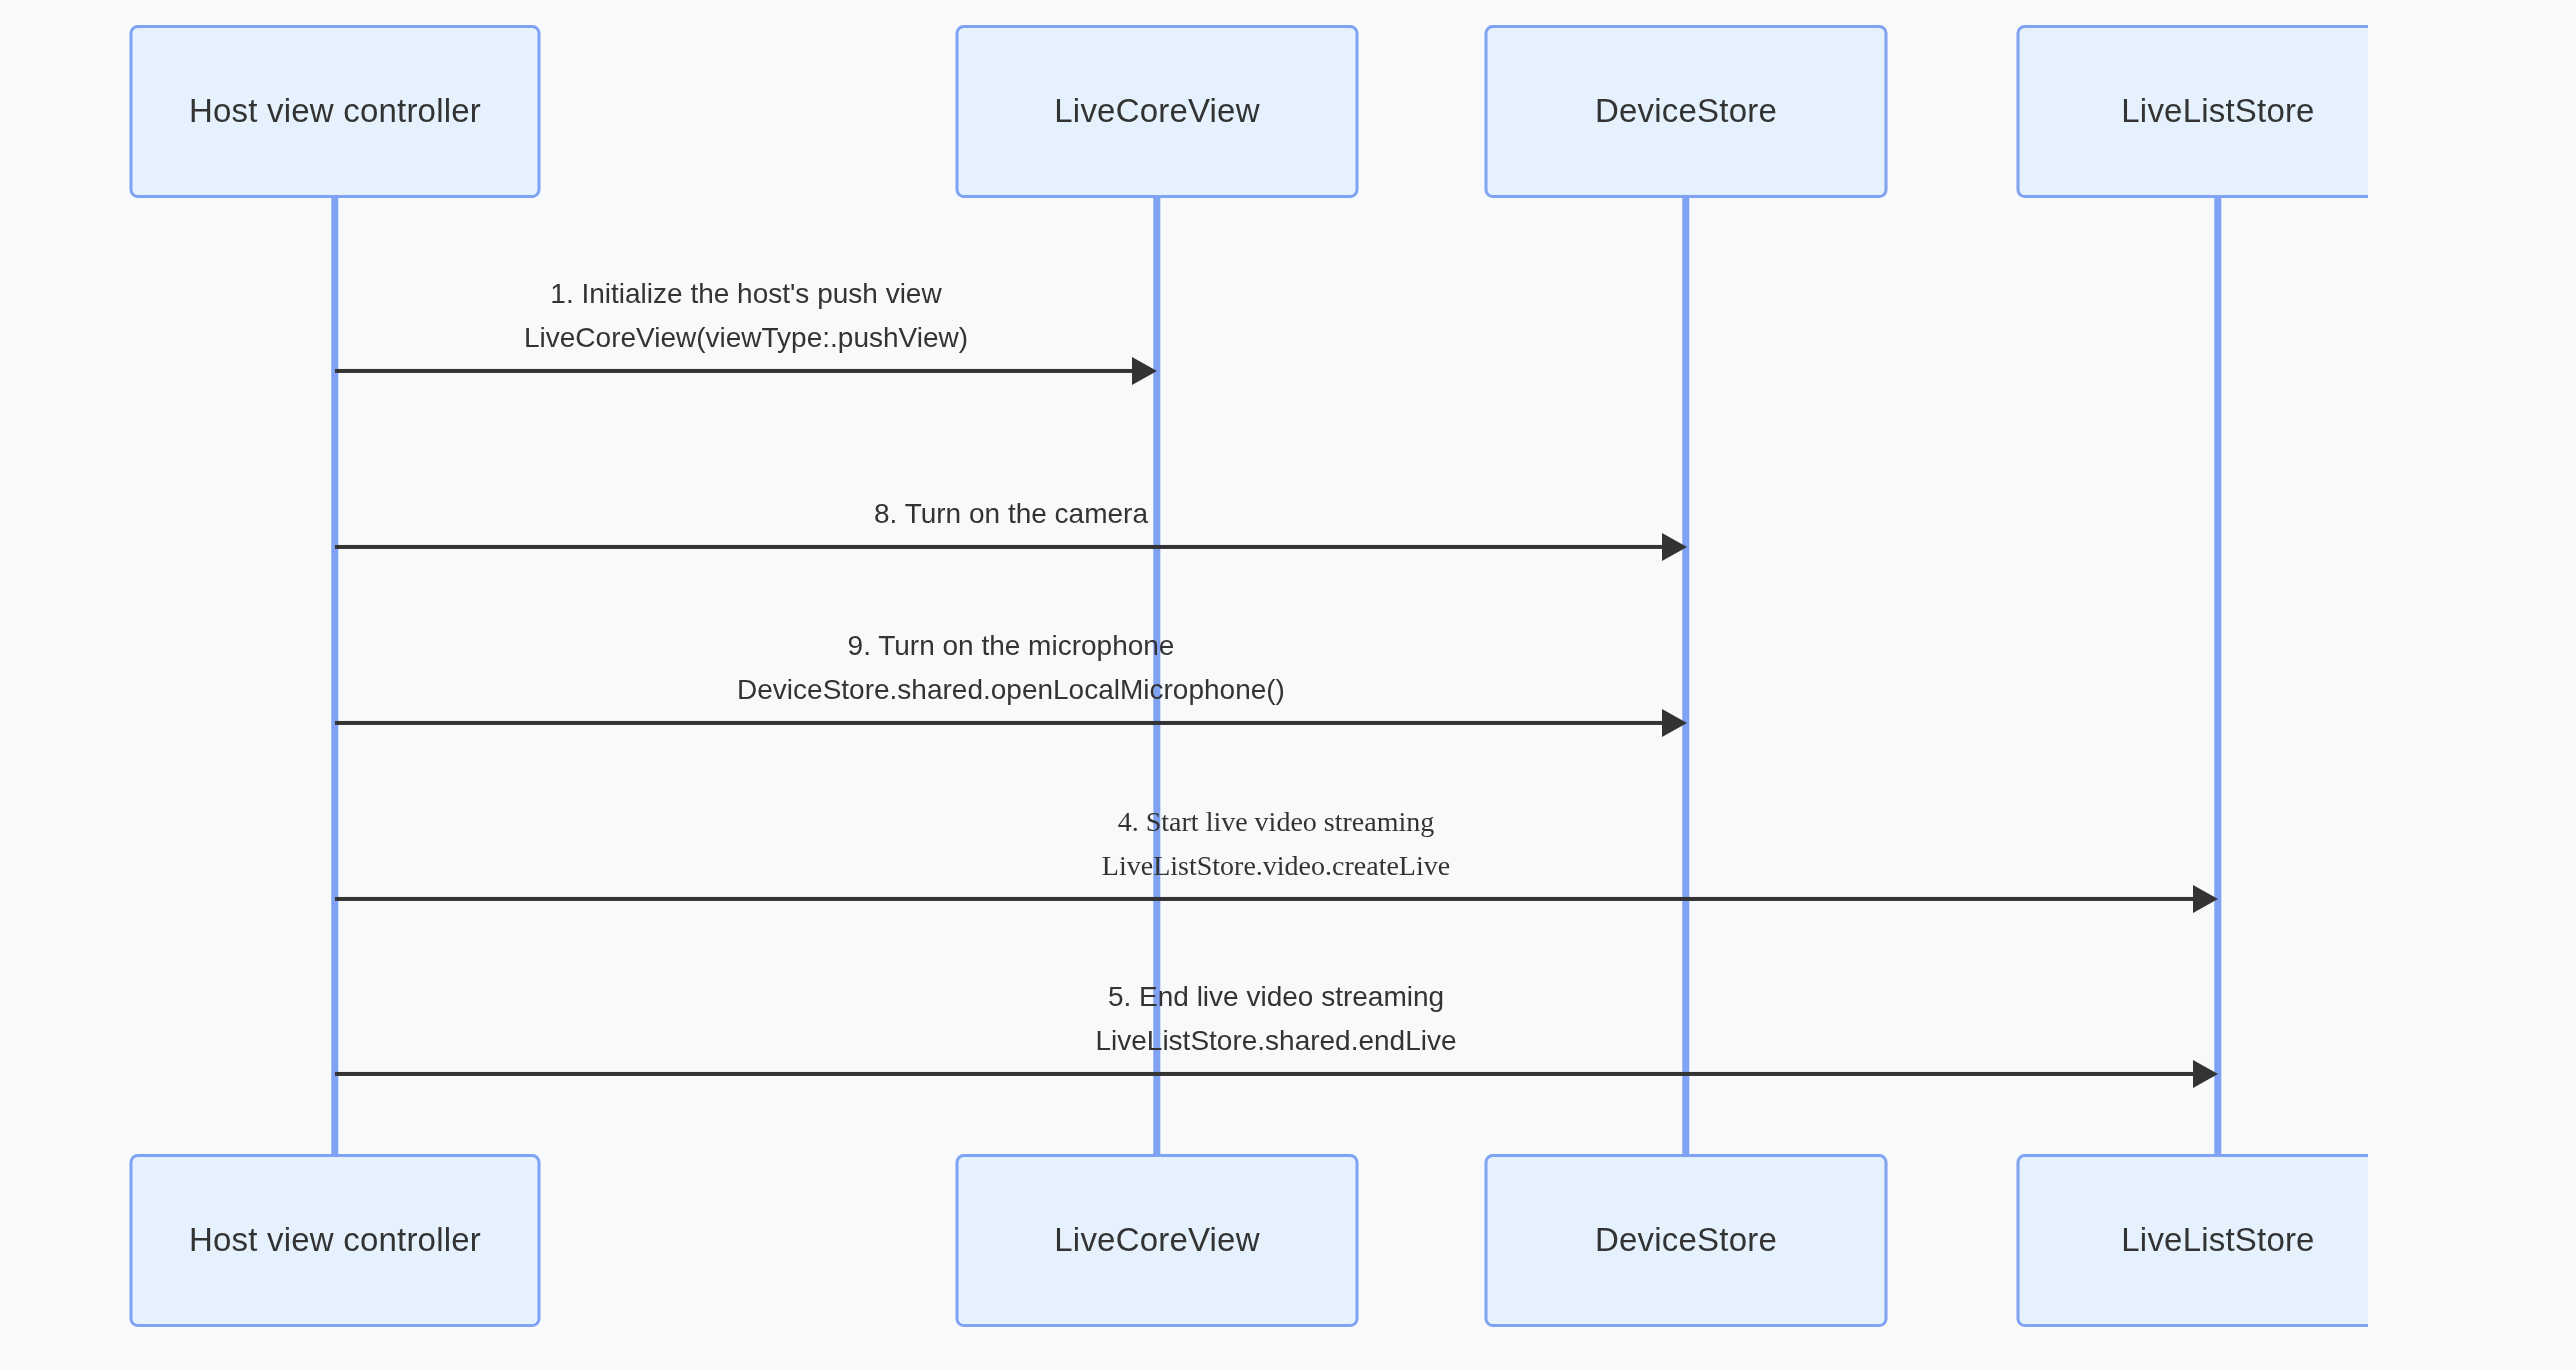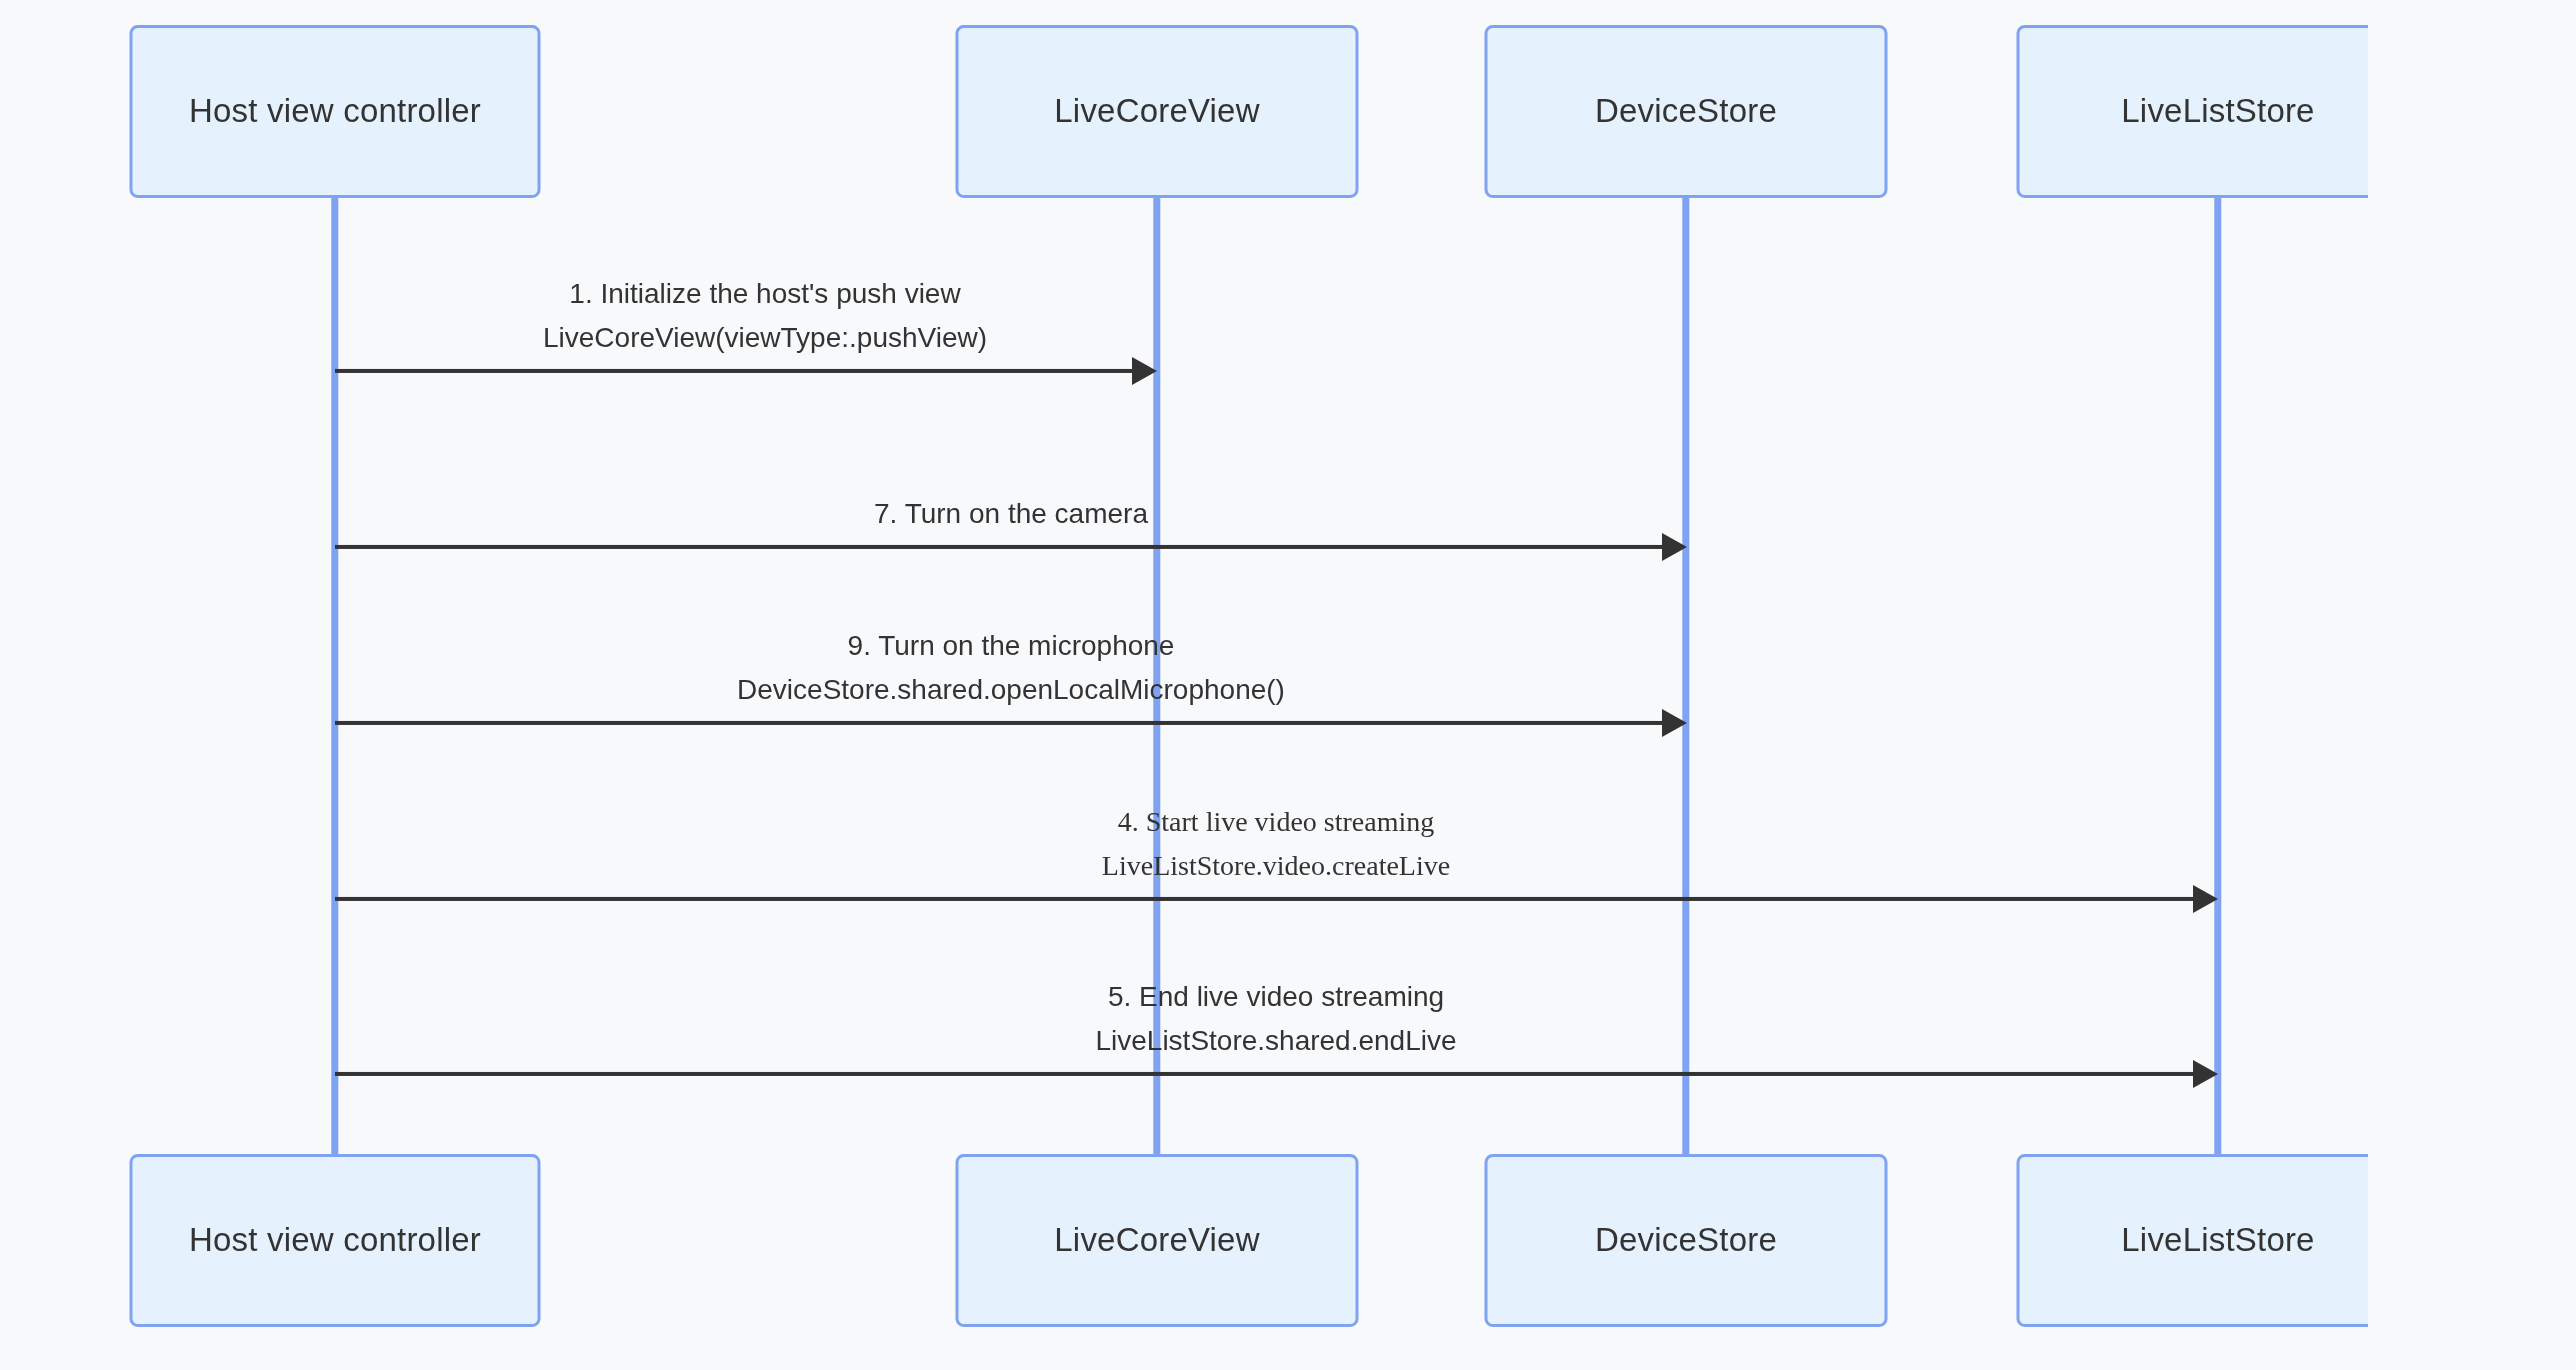--- a/index.html
+++ b/index.html
@@ -98,30 +98,30 @@
         <div class="participant-label">DeviceStore</div>
       </div>
       <div class="participant-box" style="left: 2218px; top: 25px; width: 403px;">
         <div class="participant-label">LiveListStore</div>
       </div>
     </div>
   <div id="messages">
       <div class="message" style="left: 335px; top: 371px; width: 821px;">
         <div class="msg-line" style="width: 798px;"></div>
         <div class="msg-arrowhead" style="left: 797px;"></div>
-        <div class="msg-text" style="left: 430px;">
+        <div class="msg-text" style="left: 411px;">
           <span>1. Initialize the host's push view</span>
           <span>LiveCoreView(viewType:.pushView)</span>
         </div>
       </div>
       <div class="message" style="left: 335px; top: 547px; width: 1351px;">
         <div class="msg-line" style="width: 1328px;"></div>
         <div class="msg-arrowhead" style="left: 1327px;"></div>
         <div class="msg-text" style="left: 676px;">
-          <span>7. Turn on the camera</span>
+          <span>8. Turn on the camera</span>
         </div>
       </div>
       <div class="message" style="left: 335px; top: 723px; width: 1351px;">
         <div class="msg-line" style="width: 1328px;"></div>
         <div class="msg-arrowhead" style="left: 1327px;"></div>
         <div class="msg-text" style="left: 676px;">
           <span>9. Turn on the microphone</span>
           <span>DeviceStore.shared.openLocalMicrophone()</span>
         </div>
       </div>

